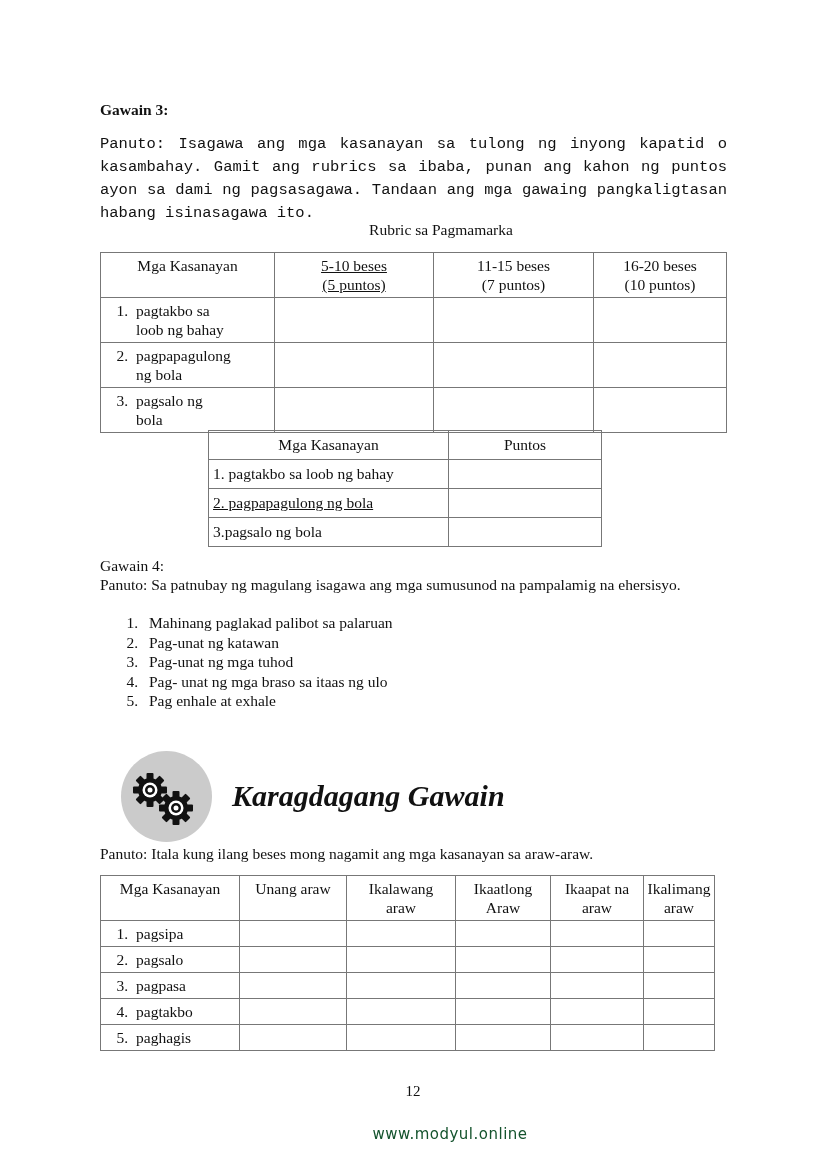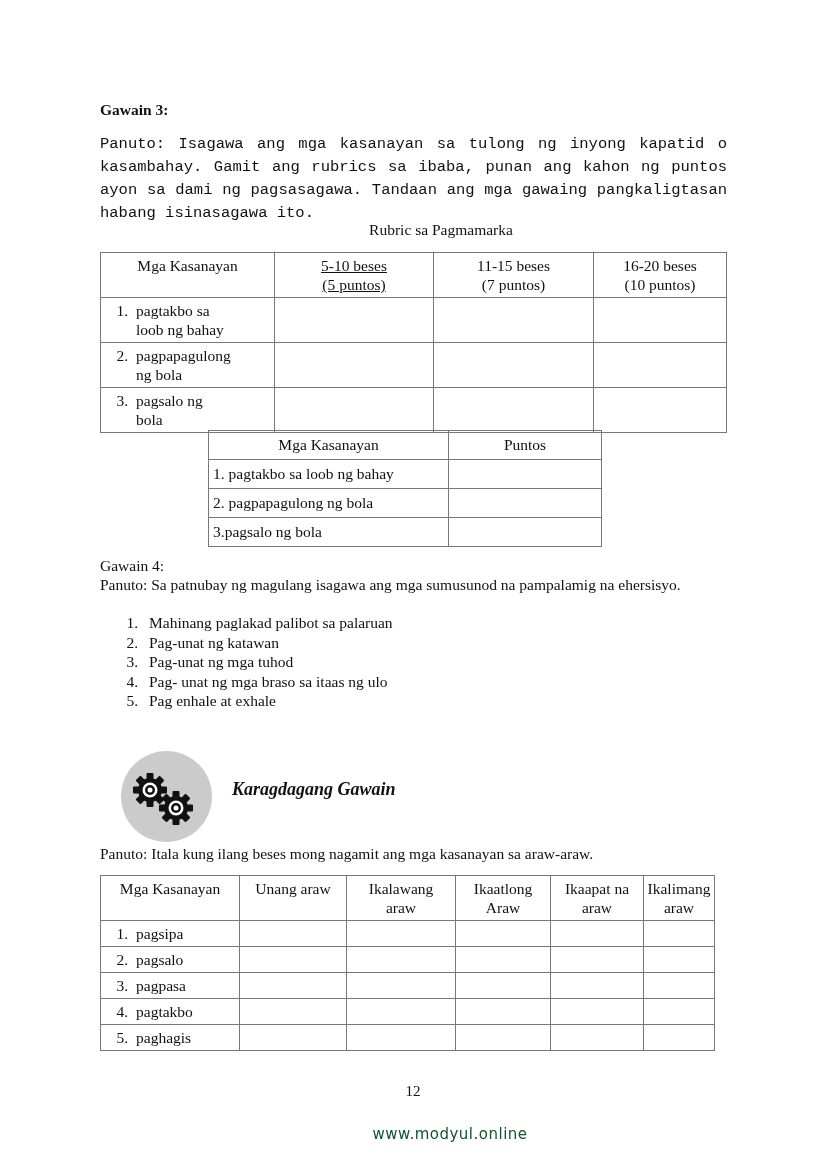--- a/index.html
+++ b/index.html
@@ -10,21 +10,21 @@
   .para { left:100px; width:627px; line-height:23px; text-align:justify; text-align-last:left;font-family:Liberation Mono, monospace; }
   table { border-collapse:collapse; position:absolute; }
   td, th { border:1px solid #777; font-weight:normal; vertical-align:top; padding:3px; line-height:19px; }
   .center { text-align:center; }
   .li { display:flex; }
   .li .n { width:24px; text-align:right; padding-right:8px; flex:none; }
   ol.ex { list-style:none; margin:0; padding:0; }
   ol.ex li { display:flex; line-height:19.5px; }
   ol.ex li .n { width:38px; text-align:right; padding-right:11px; flex:none; }
   .gear-wrap { left:121px; top:751px; width:91px; height:91px; border-radius:50%; background:#cbcbcb; }
-  .k-title { left:232px; top:779px; font-size:18px; font-weight:bold; font-style:italic; }
+  .k-title { left:232px; top:779px; font-size:30px; font-weight:bold; font-style:italic; }
   .footer-num { left:0; width:826px; top:1083px; text-align:center; font-size:15px; }
   .watermark { left:0; width:826px; top:1125px; text-align:center; font-family:"DejaVu Sans", sans-serif; font-size:15px; color:#14532d; letter-spacing:0.5px;padding-left:37px; }
 </style>
 </head>
 <body>
 
 <div class="abs bold" style="left:100px; top:101px;">Gawain 3:</div>
 <div class="abs para" style="top:133px;">Panuto: Isagawa ang mga kasanayan sa tulong ng inyong kapatid o kasambahay. Gamit ang rubrics sa ibaba, punan ang kahon ng puntos ayon sa dami ng pagsasagawa. Tandaan ang mga gawaing pangkaligtasan habang isinasagawa ito.</div>
 <div class="abs" style="left:0; width:826px; top:221px; text-align:center;margin-left:28px;">Rubric sa Pagmamarka</div>
 
@@ -94,21 +94,21 @@
   <tbody>
       <tr style="height:24px;">
     <th class="center" style="width:233px; line-height:22px;">Mga Kasanayan</th>
     <th class="center" style="line-height:22px;">Puntos</th>
   </tr>
   <tr style="height:24px;">
     <td style="padding-left:4px; line-height:22px;">1. pagtakbo sa loob ng bahay</td>
     <td></td>
   </tr>
   <tr style="height:24px;">
-    <td style="padding-left:4px; line-height:22px;">2. pagpapagulong ng bola</td>
+    <td style="padding-left:4px; line-height:22px;text-decoration:underline;">2. pagpapagulong ng bola</td>
     <td></td>
   </tr>
   <tr style="height:24px;">
     <td style="padding-left:4px; line-height:22px;">3.pagsalo ng bola</td>
     <td></td>
   </tr>
 </tbody>
   </table>
 
 <div class="abs" style="left:100px; top:557px;">Gawain 4:</div>

